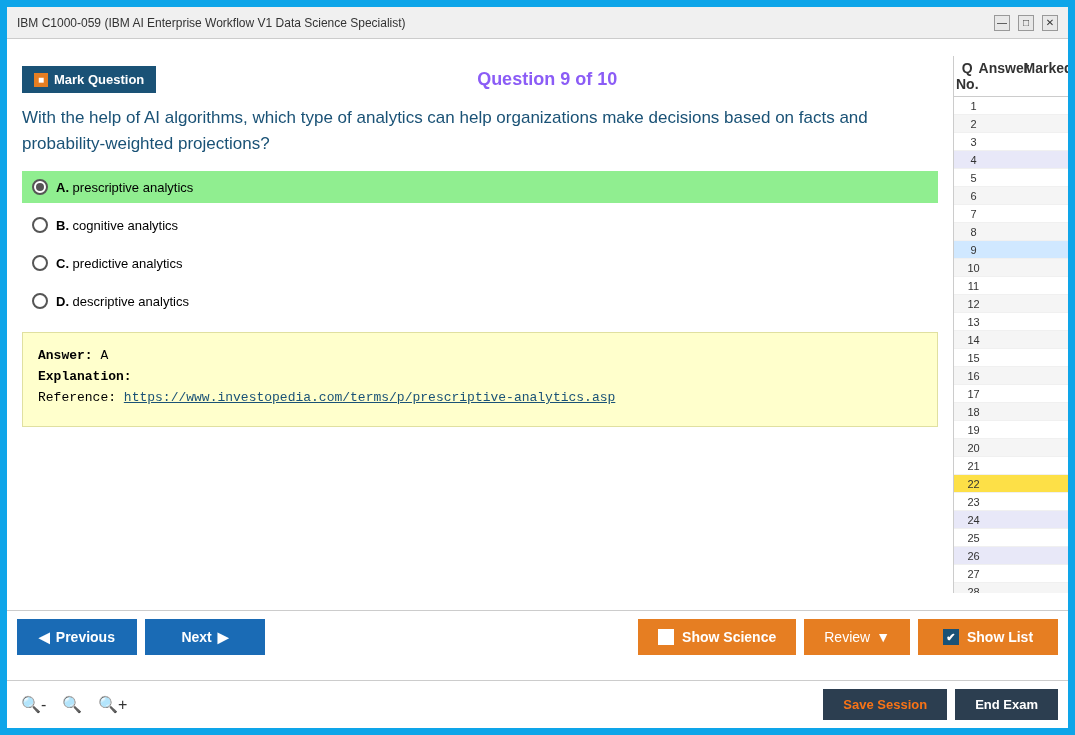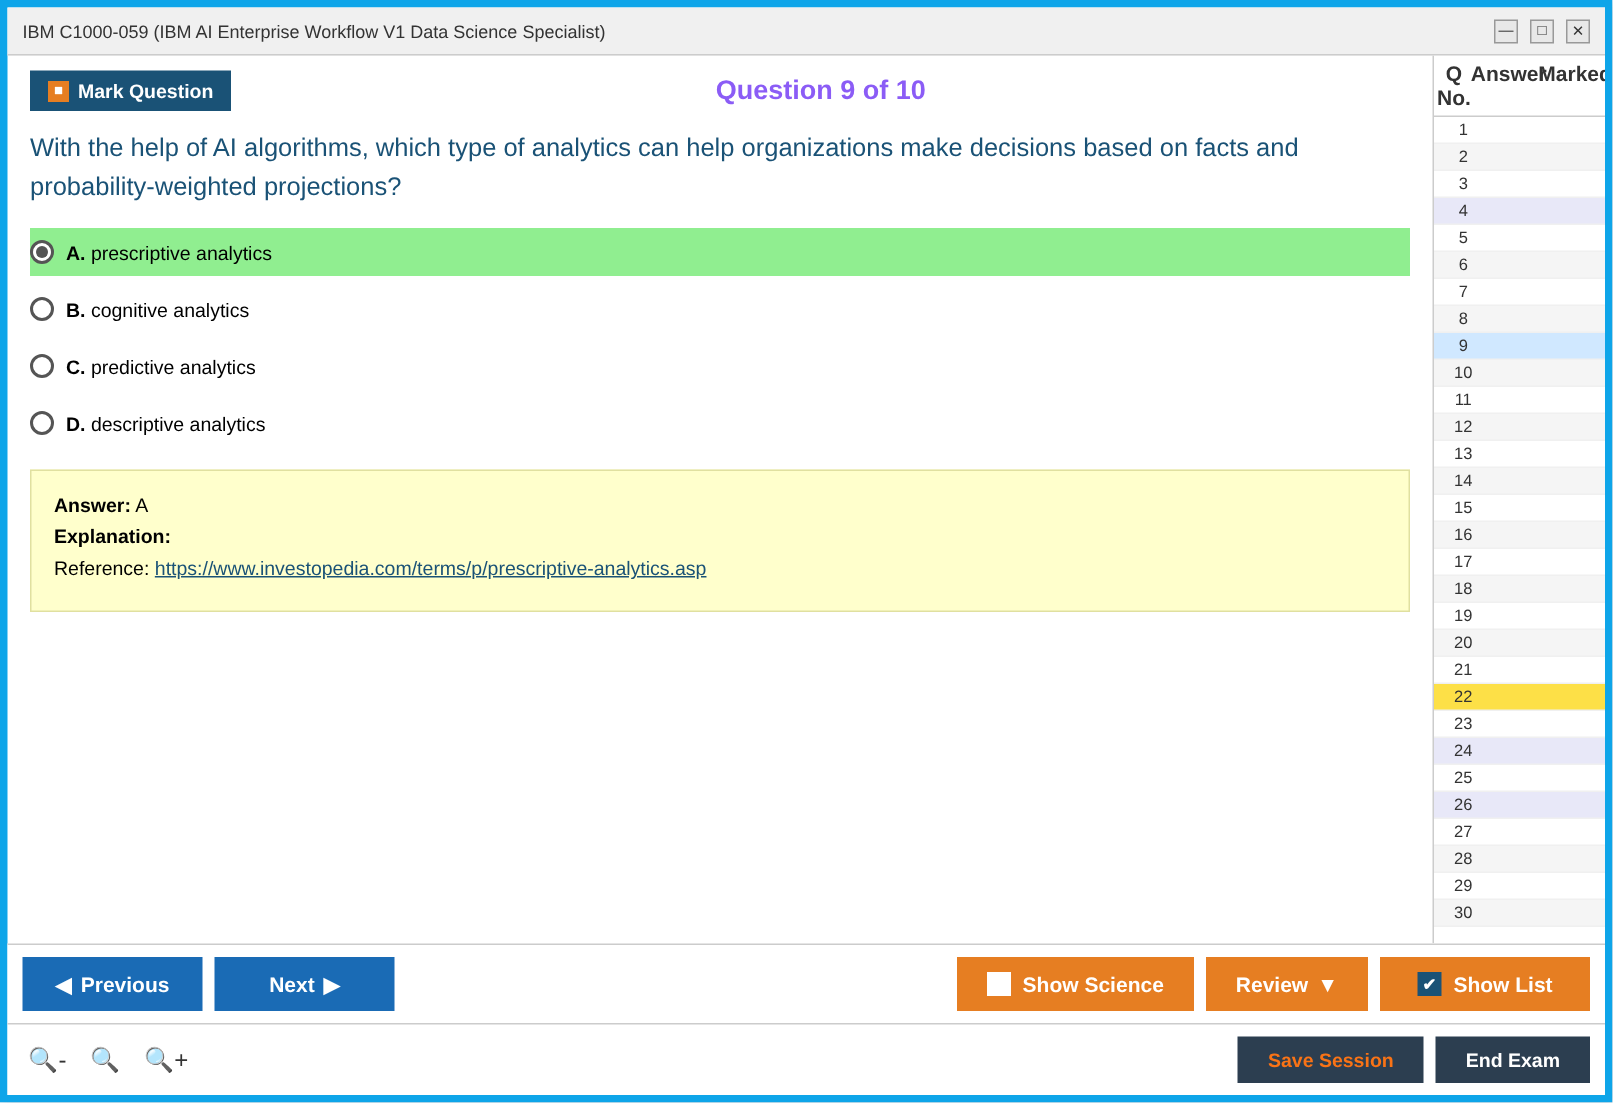--- a/index.html
+++ b/index.html
@@ -9,24 +9,25 @@
       background: #f0f0f0;
       display: flex;
       justify-content: center;
       align-items: center;
       height: 100vh;
     }
     .window {
       width: 1075px;
       height: 735px;
       background: white;
-      border: 5px solid #0ea5e9;
+      border: 7px solid #0ea5e9;
       display: flex;
       flex-direction: column;
       box-shadow: 2px 2px 8px rgba(0,0,0,0.3);
+      gap: 17px;
     }
     
     .title-bar {
       background: #f0f0f0;
       border-bottom: 1px solid #ccc;
       padding: 5px 10px;
       display: flex;
       align-items: center;
       justify-content: space-between;
       height: 32px;
@@ -112,21 +113,21 @@
     
     .options-list {
       display: flex;
       flex-direction: column;
       gap: 6px;
       margin-bottom: 15px;
     }
     .option-item {
       display: flex;
       align-items: center;
-      padding: 8px 0;
+      padding: 8px 10px;
       cursor: pointer;
       gap: 8px;
     }
     .option-item.selected {
       background: #90ee90;
     }
     .option-radio {
       width: 16px;
       height: 16px;
       border-radius: 50%;
@@ -146,20 +147,21 @@
     }
     .option-text {
       font-size: 13px;
       color: #000;
     }
     
     .answer-box {
       background: #ffffcc;
       border: 1px solid #e0e0a0;
       padding: 15px;
+      font-family: Liberation Mono, monospace;
     }
     .answer-line {
       font-size: 13px;
       margin-bottom: 6px;
     }
     .answer-line strong {
       font-weight: bold;
     }
     .answer-link {
       color: #1a5276;
@@ -256,21 +258,21 @@
       height: 16px;
       background: white;
       display: inline-block;
     }
     .review-btn {
       background: #e67e22;
       color: white;
       border: none;
       padding: 10px 20px;
       font-size: 14px;
-      font-weight: bold;
+      font-weight: normal;
       cursor: pointer;
       display: flex;
       align-items: center;
       gap: 6px;
       min-width: 100px;
       justify-content: center;
     }
     .show-list-btn {
       background: #e67e22;
       color: white;

